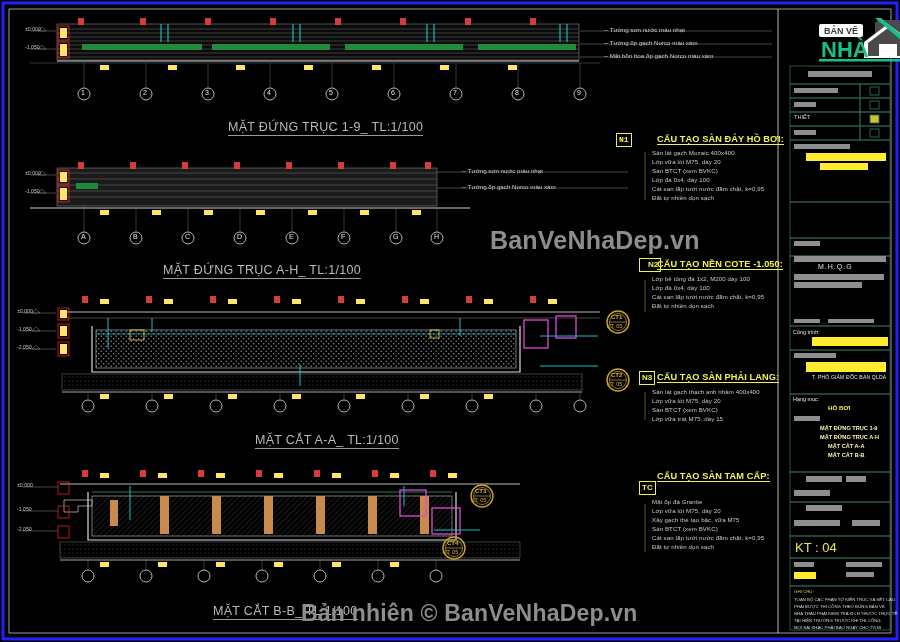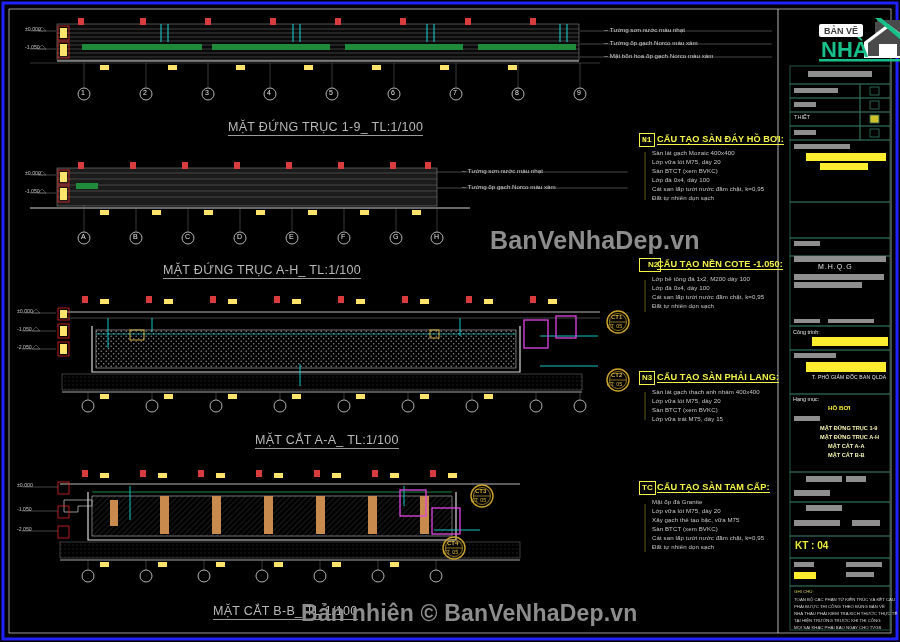--- a/index.html
+++ b/index.html
@@ -493,21 +493,21 @@
 
 <div class="t" style="left:611px; top:314px; color:#d8b23a; font-size:6px; font-weight:bold;">CT1</div>
 <div class="t" style="left:607px; top:323px; color:#d8b23a; font-size:5.4px;">KT: 05</div>
 <div class="t" style="left:611px; top:372px; color:#d8b23a; font-size:6px; font-weight:bold;">CT2</div>
 <div class="t" style="left:607px; top:381px; color:#d8b23a; font-size:5.4px;">KT: 05</div>
 <div class="t" style="left:475px; top:488px; color:#d8b23a; font-size:6px; font-weight:bold;">CT3</div>
 <div class="t" style="left:471px; top:497px; color:#d8b23a; font-size:5.4px;">KT: 05</div>
 <div class="t" style="left:447px; top:540px; color:#d8b23a; font-size:6px; font-weight:bold;">CT4</div>
 <div class="t" style="left:443px; top:549px; color:#d8b23a; font-size:5.4px;">KT: 05</div>
 
-<div class="badge" style="left:639px; top:133px;font-family:Liberation Mono, monospace;">N1</div>
+<div class="badge" style="left:616px; top:133px;font-family:Liberation Mono, monospace;">N1</div>
 <div class="t note-h" style="left:657px; top:134px;">CẤU TẠO SÀN ĐÁY HỒ BƠI:</div>
 <div class="t note-l" style="left:652px; top:149px;">Sàn lát gạch Mozaic 400x400</div>
 <div class="t note-l" style="left:652px; top:158px;">Lớp vữa lót M75, dày 20</div>
 <div class="t note-l" style="left:652px; top:167px;">Sàn BTCT (xem BVKC)</div>
 <div class="t note-l" style="left:652px; top:176px;">Lớp đá 0x4, dày 100</div>
 <div class="t note-l" style="left:652px; top:185px;">Cát san lấp tưới nước đầm chặt, k=0,95</div>
 <div class="t note-l" style="left:652px; top:194px;">Đất tự nhiên dọn sạch</div>
 
 <div class="badge" style="left:639px; top:258px;padding-left:8px;">N2</div>
 <div class="t note-h" style="left:657px; top:259px;text-align:right;">CẤU TẠO NỀN COTE -1.050:</div>
@@ -517,21 +517,21 @@
 <div class="t note-l" style="left:652px; top:302px;">Đất tự nhiên dọn sạch</div>
 
 <div class="badge" style="left:639px; top:371px;">N3</div>
 <div class="t note-h" style="left:657px; top:372px;">CẤU TẠO SÀN PHẢI LANG:</div>
 <div class="t note-l" style="left:652px; top:388px;">Sàn lát gạch thạch anh nhám 400x400</div>
 <div class="t note-l" style="left:652px; top:397px;">Lớp vữa lót M75, dày 20</div>
 <div class="t note-l" style="left:652px; top:406px;">Sàn BTCT (xem BVKC)</div>
 <div class="t note-l" style="left:652px; top:415px;">Lớp vữa trát M75, dày 15</div>
 
 <div class="badge" style="left:639px; top:481px;">TC</div>
-<div class="t note-h" style="left:657px; top:482px;">CẤU TẠO SÀN TAM CẤP:</div>
+<div class="t note-h" style="left:657px; top:471px;">CẤU TẠO SÀN TAM CẤP:</div>
 <div class="t note-l" style="left:652px; top:498px;">Mặt ốp đá Granite</div>
 <div class="t note-l" style="left:652px; top:507px;">Lớp vữa lót M75, dày 20</div>
 <div class="t note-l" style="left:652px; top:516px;">Xây gạch thẻ tạo bậc, vữa M75</div>
 <div class="t note-l" style="left:652px; top:525px;">Sàn BTCT (xem BVKC)</div>
 <div class="t note-l" style="left:652px; top:534px;">Cát san lấp tưới nước đầm chặt, k=0,95</div>
 <div class="t note-l" style="left:652px; top:543px;">Đất tự nhiên dọn sạch</div>
 
 <div id="logo">
   <svg viewBox="0 0 128 52" width="128" height="52">
 
@@ -619,21 +619,21 @@
 <div class="t" style="left:828px; top:443px; color:#f6f6b0; font-size:5.6px; font-weight:bold;">MẶT CẮT A-A</div>
 <div class="t" style="left:828px; top:452px; color:#f6f6b0; font-size:5.6px; font-weight:bold;">MẶT CẮT B-B</div>
 
 <div class="bar" style="left:806px; top:476px; width:36px; height:6px;"></div>
 <div class="bar" style="left:846px; top:476px; width:20px; height:6px;"></div>
 <div class="bar" style="left:794px; top:490px; width:36px; height:6px;"></div>
 <div class="bar" style="left:806px; top:505px; width:36px; height:6px;"></div>
 <div class="bar" style="left:794px; top:520px; width:46px; height:6px;"></div>
 <div class="bar" style="left:852px; top:520px; width:28px; height:6px;"></div>
 
-<div class="t" style="left:795px; top:540px; color:#eaea3a; font-size:10px; font-weight:bold;">KT : 04</div>
+<div class="t" style="left:795px; top:540px; color:#eaea3a; font-size:13px; font-weight:normal;">KT : 04</div>
 
 <div class="bar" style="left:794px; top:562px; width:20px; height:5px;"></div>
 <div class="bar" style="left:846px; top:562px; width:36px; height:5px;"></div>
 <div class="ybar" style="left:794px; top:572px; width:22px; height:7px;"></div>
 <div class="bar" style="left:846px; top:572px; width:28px; height:5px;"></div>
 
 <div class="t" style="left:794px; top:589px; color:#cfcf4a; font-size:4.4px;">GHI CHÚ:</div>
 <div class="t" style="left:794px; top:597px; color:#d8d8d8; font-size:4.3px;">TOÀN BỘ CÁC PHẦN TỬ KIẾN TRÚC VÀ KẾT CẤU</div>
 <div class="t" style="left:794px; top:604px; color:#d8d8d8; font-size:4.3px;">PHẢI ĐƯỢC THI CÔNG THEO ĐÚNG BẢN VẼ</div>
 <div class="t" style="left:794px; top:611px; color:#d8d8d8; font-size:4.3px;">NHÀ THẦU PHẢI KIỂM TRA KÍCH THƯỚC THỰC TẾ</div>

